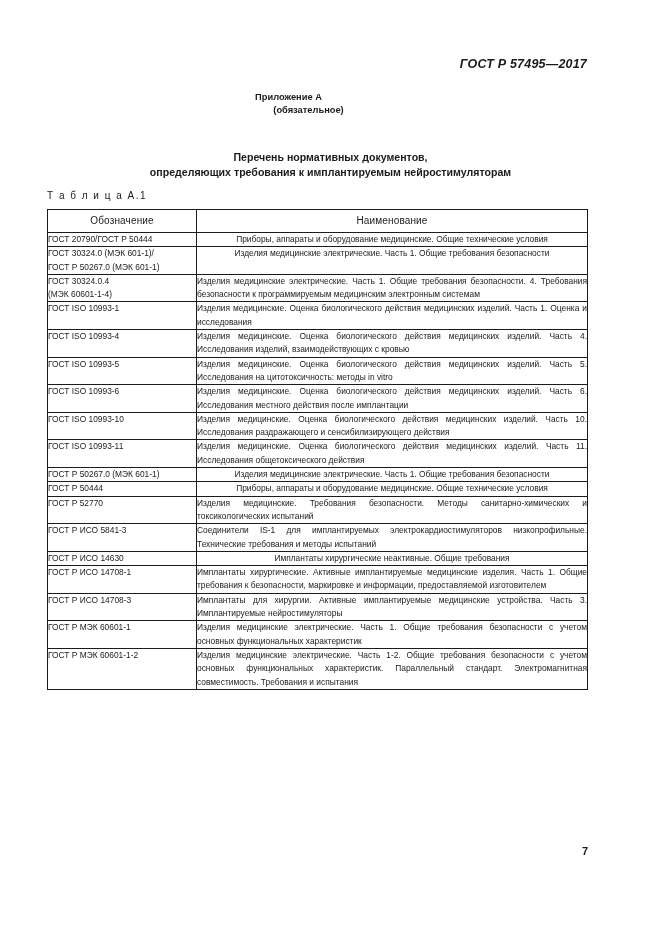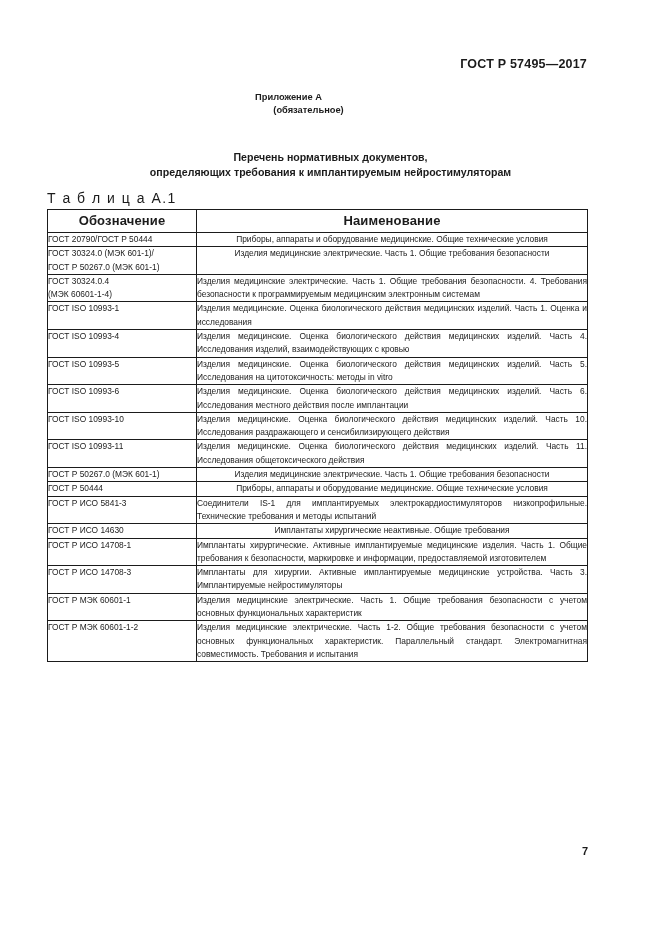--- a/index.html
+++ b/index.html
@@ -27,20 +27,21 @@
 
   
   .doc-header {
     position: absolute;
     top: 57px;
     right: 74px;
     font-size: 12.5px;
     font-weight: bold;
     letter-spacing: 0.2px;
     white-space: nowrap;
+    font-style: italic;
   }
 
   
   .annex-block {
     position: absolute;
     top: 91px;
     left: 0;
     width: 577px;
     text-align: center;
     font-size: 9.3px;
@@ -60,21 +61,21 @@
     font-weight: bold;
     line-height: 15px;
   }
   .main-title .l2 { display: block; }
 
   
   .table-caption {
     position: absolute;
     top: 190px;
     left: 47px;
-    font-size: 14px;
+    font-size: 10px;
     letter-spacing: 1.5px;
     white-space: nowrap;
   }
 
   
   .tbl-wrap {
     position: absolute;
     top: 209px;
     left: 47px;
     width: 540px;
@@ -90,22 +91,22 @@
 
   table.reg th,
   table.reg td {
     border: 0.8px solid #1b1b1b;
     vertical-align: top;
     padding: 0;
   }
 
   table.reg thead th {
     text-align: center;
-    font-weight: bold;
-    font-size: 13px;
+    font-weight: normal;
+    font-size: 10px;
     height: 22px;
     line-height: 22px;
     border-bottom-width: 1.6px;
     letter-spacing: 0.15px;
   }
 
   table.reg tbody td {
     line-height: 13.3px;
   }
   td.code {
@@ -201,20 +202,24 @@
           </tr>
           <tr>
             <td class="code">ГОСТ Р 50267.0 (МЭК 601-1)</td>
             <td class="name single">Изделия медицинские электрические. Часть 1. Общие требования безопасности</td>
           </tr>
           <tr>
             <td class="code">ГОСТ Р 50444</td>
             <td class="name single">Приборы, аппараты и оборудование медицинские. Общие технические условия</td>
           </tr>
           <tr>
+            <td class="code">ГОСТ Р 52770</td>
+            <td class="name">Изделия медицинские. Требования безопасности. Методы санитарно-химиче­ских и токсикологических испытаний</td>
+          </tr>
+          <tr>
             <td class="code">ГОСТ Р ИСО 5841-3</td>
             <td class="name">Соединители IS-1 для имплантируемых электрокардиостимуляторов низкопро­фильные. Технические требования и методы испытаний</td>
           </tr>
           <tr>
             <td class="code">ГОСТ Р ИСО 14630</td>
             <td class="name single">Имплантаты хирургические неактивные. Общие требования</td>
           </tr>
           <tr>
             <td class="code">ГОСТ Р ИСО 14708-1</td>
             <td class="name">Имплантаты хирургические. Активные имплантируемые медицинские изделия. Часть 1. Общие требования к безопасности, маркировке и информации, предо­ставляемой изготовителем</td>

